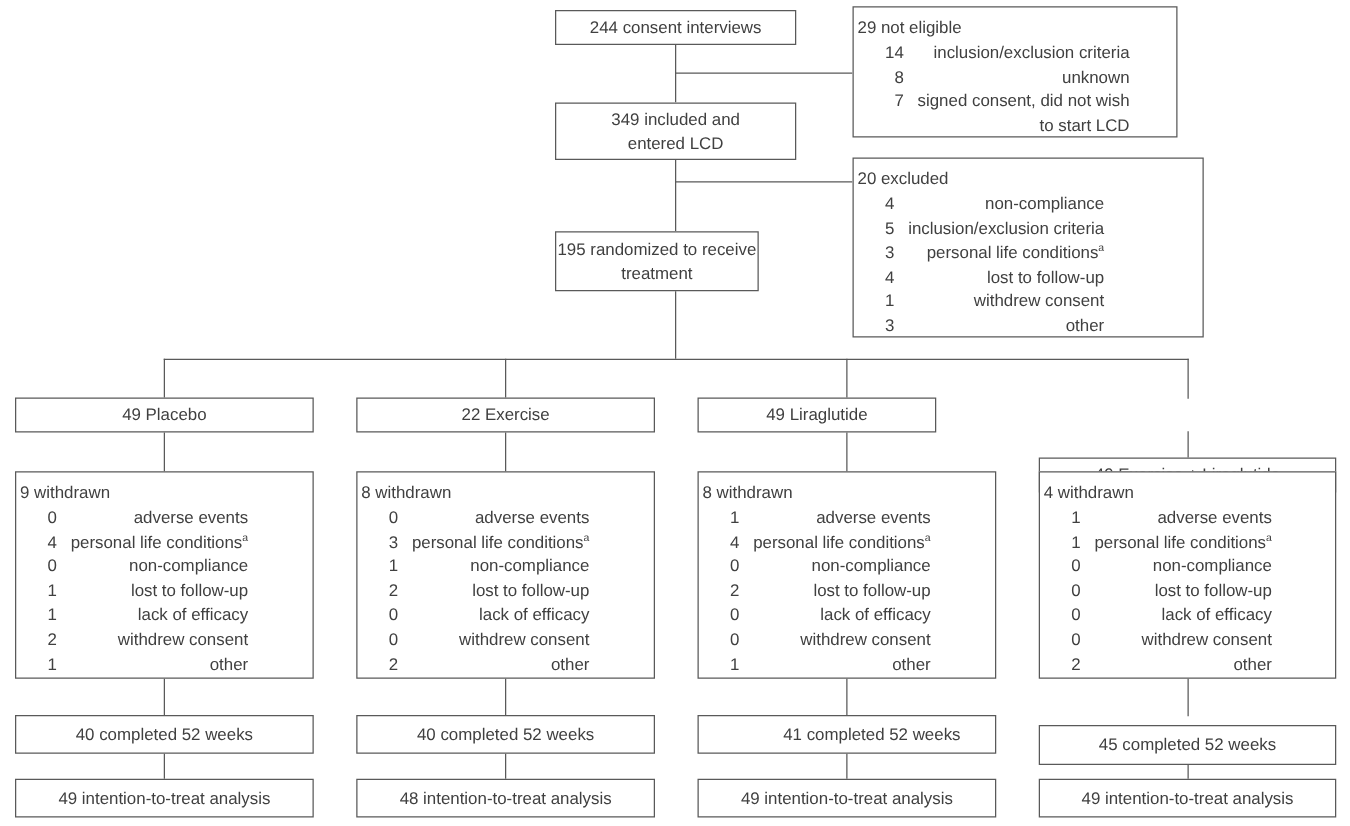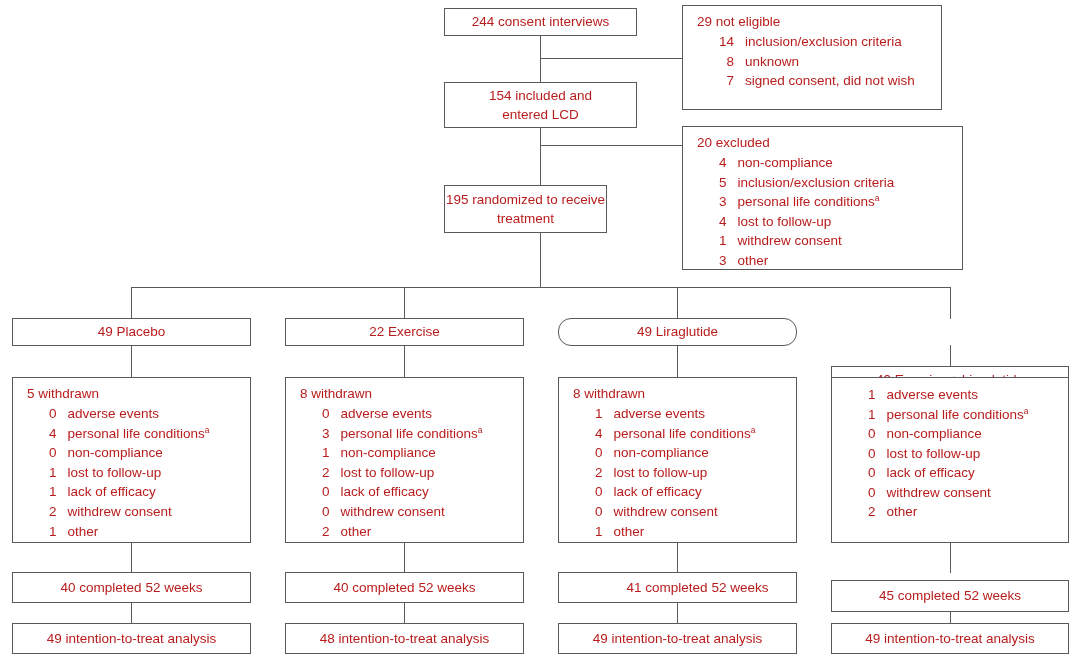--- a/index.html
+++ b/index.html
@@ -18,31 +18,31 @@
     background: #ffffff;
     overflow: hidden;
   }
   .box {
     position: absolute;
     box-sizing: border-box;
     border: 1px solid #595959;
     background: #ffffff;
     font-size: 13.5px;
     line-height: 1.42;
-    color: #b91c1c;
+    color: #404040;
     z-index: 3;
   }
   .box.center {
     display: flex;
     align-items: center;
     justify-content: center;
     text-align: center;
   }
   .box.list {
-    padding: 6px 8px 6px 14px;
+    padding: 6px 8px 6px 3px;
   }
   .list-head {
     display: block;
     white-space: nowrap;
   }
   .list-rows {
     display: table;
     border-collapse: collapse;
     margin-top: 1px;
   }
@@ -52,21 +52,21 @@
   .list-num {
     display: table-cell;
     text-align: right;
     padding-right: 11px;
     padding-left: 22px;
     white-space: nowrap;
     line-height: 1.45;
   }
   .list-lbl {
     display: table-cell;
-    text-align: left;
+    text-align: right;
     white-space: nowrap;
     line-height: 1.45;
   }
   sup {
     font-size: 0.62em;
     vertical-align: super;
     line-height: 0;
   }
   
   .vline {
@@ -115,21 +115,21 @@
   <div class="vline" style="left:404px; top:602px; height:22px;"></div>
   <div class="vline" style="left:677px; top:602px; height:22px;"></div>
   <div class="vline" style="left:950px; top:602px; height:22px;"></div>
 
   <div class="box center" style="left:444px; top:8px; width:193px; height:28px;">
     <span>244 consent interviews</span>
   </div>
 
   <div class="box center" style="left:444px; top:82px; width:193px; height:46px;">
     <span>
-      <span>154 included and</span><br>
+      <span>349 included and</span><br>
       <span>entered LCD</span>
     </span>
   </div>
 
   <div class="box center" style="left:444px; top:185px; width:163px; height:48px;">
     <span>
       <span>195 randomized to receive</span><br>
       <span>treatment</span>
     </span>
   </div>
@@ -142,20 +142,24 @@
           <span class="list-lbl">inclusion/exclusion criteria</span>
         </div>
         <div class="list-row">
           <span class="list-num">8</span>
           <span class="list-lbl">unknown</span>
         </div>
         <div class="list-row">
           <span class="list-num">7</span>
           <span class="list-lbl">signed consent, did not wish</span>
         </div>
+        <div class="list-row">
+          <span class="list-num"></span>
+          <span class="list-lbl">to start LCD</span>
+        </div>
       </div>
   </div>
 
   <div class="box list" style="left:682px; top:126px; width:281px; height:144px;">
     <span class="list-head">20 excluded</span>
     <div class="list-rows" id="excluded-rows">
         <div class="list-row">
           <span class="list-num">4</span>
           <span class="list-lbl">non-compliance</span>
         </div>
@@ -179,21 +183,21 @@
           <span class="list-num">3</span>
           <span class="list-lbl">other</span>
         </div>
       </div>
   </div>
 
   <div class="box center" style="left:12px; top:318px; width:239px; height:28px;">
     <span>49 Placebo</span>
   </div>
   <div class="box list" style="left:12px; top:377px; width:239px; height:166px;">
-    <span class="list-head">5 withdrawn</span>
+    <span class="list-head">9 withdrawn</span>
     <div class="list-rows" id="withdrawn-rows-0">
         <div class="list-row">
           <span class="list-num">0</span>
           <span class="list-lbl">adverse events</span>
         </div>
         <div class="list-row">
           <span class="list-num">4</span>
           <span class="list-lbl">personal life conditions<sup>a</sup></span>
         </div>
         <div class="list-row">
@@ -261,21 +265,21 @@
         </div>
       </div>
   </div>
   <div class="box center" style="left:285px; top:572px; width:239px; height:31px;">
     <span>40 completed 52 weeks</span>
   </div>
   <div class="box center" style="left:285px; top:623px; width:239px; height:31px;">
     <span>48 intention-to-treat analysis</span>
   </div>
 
-  <div class="box center" style="left:558px; top:318px; width:239px; height:28px;border-radius:13px;">
+  <div class="box center" style="left:558px; top:318px; width:191px; height:28px;">
     <span>49 Liraglutide</span>
   </div>
   <div class="box list" style="left:558px; top:377px; width:239px; height:166px;">
     <span class="list-head">8 withdrawn</span>
     <div class="list-rows" id="withdrawn-rows-2">
         <div class="list-row">
           <span class="list-num">1</span>
           <span class="list-lbl">adverse events</span>
         </div>
         <div class="list-row">
@@ -308,20 +312,21 @@
     <span>41 completed 52 weeks</span>
   </div>
   <div class="box center" style="left:558px; top:623px; width:239px; height:31px;">
     <span>49 intention-to-treat analysis</span>
   </div>
 
   <div class="box center" style="left:831px; top:318px; width:238px; height:28px;margin-top:48px;">
     <span>49 Exercise + Liraglutide</span>
   </div>
   <div class="box list" style="left:831px; top:377px; width:238px; height:166px;">
+    <span class="list-head">4 withdrawn</span>
     <div class="list-rows" id="withdrawn-rows-3">
         <div class="list-row">
           <span class="list-num">1</span>
           <span class="list-lbl">adverse events</span>
         </div>
         <div class="list-row">
           <span class="list-num">1</span>
           <span class="list-lbl">personal life conditions<sup>a</sup></span>
         </div>
         <div class="list-row">

